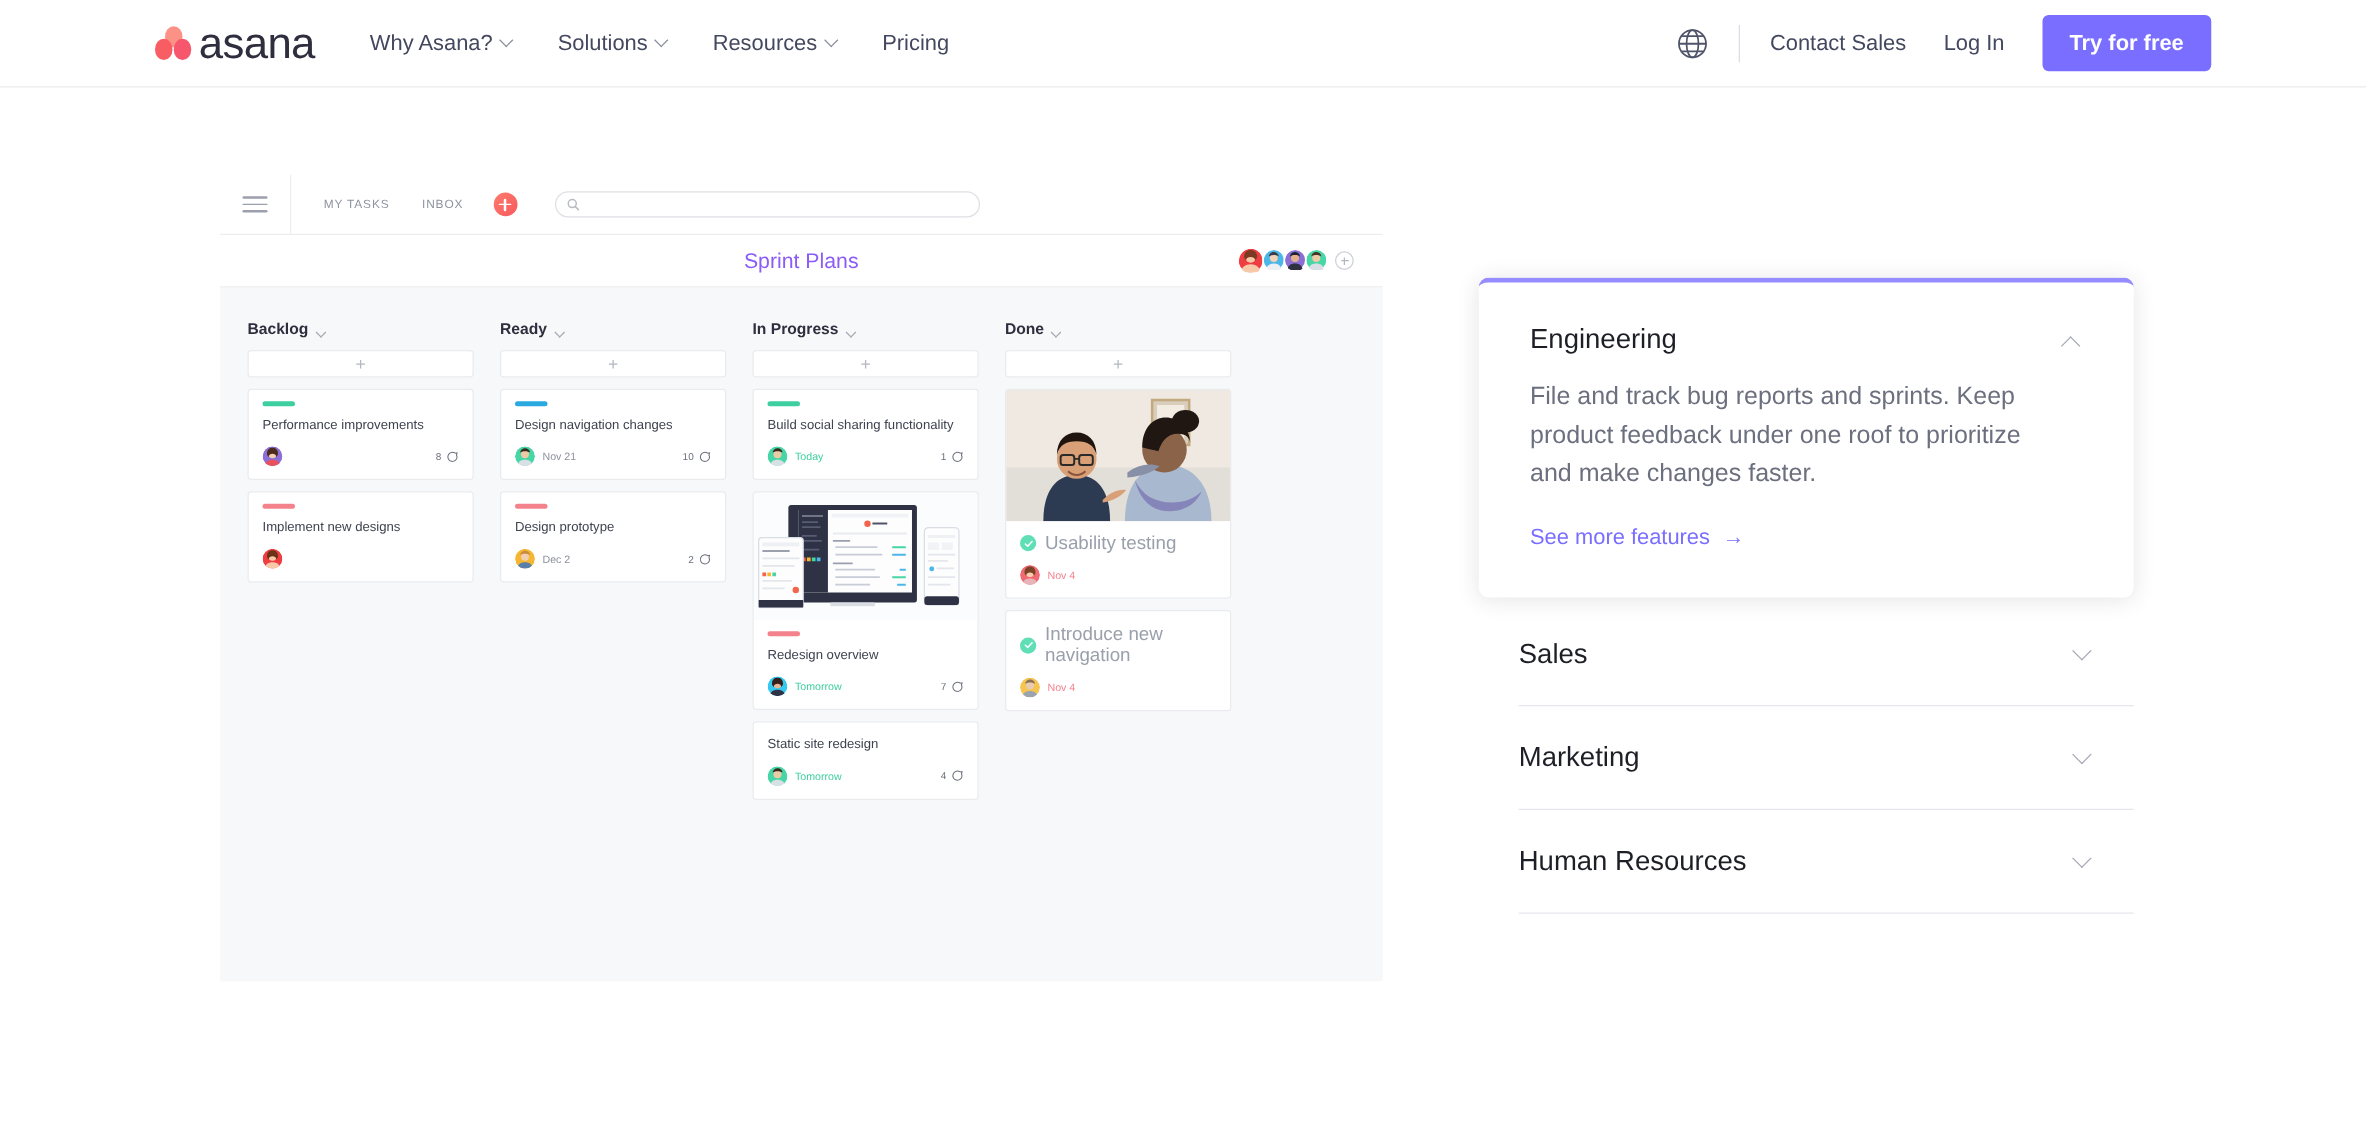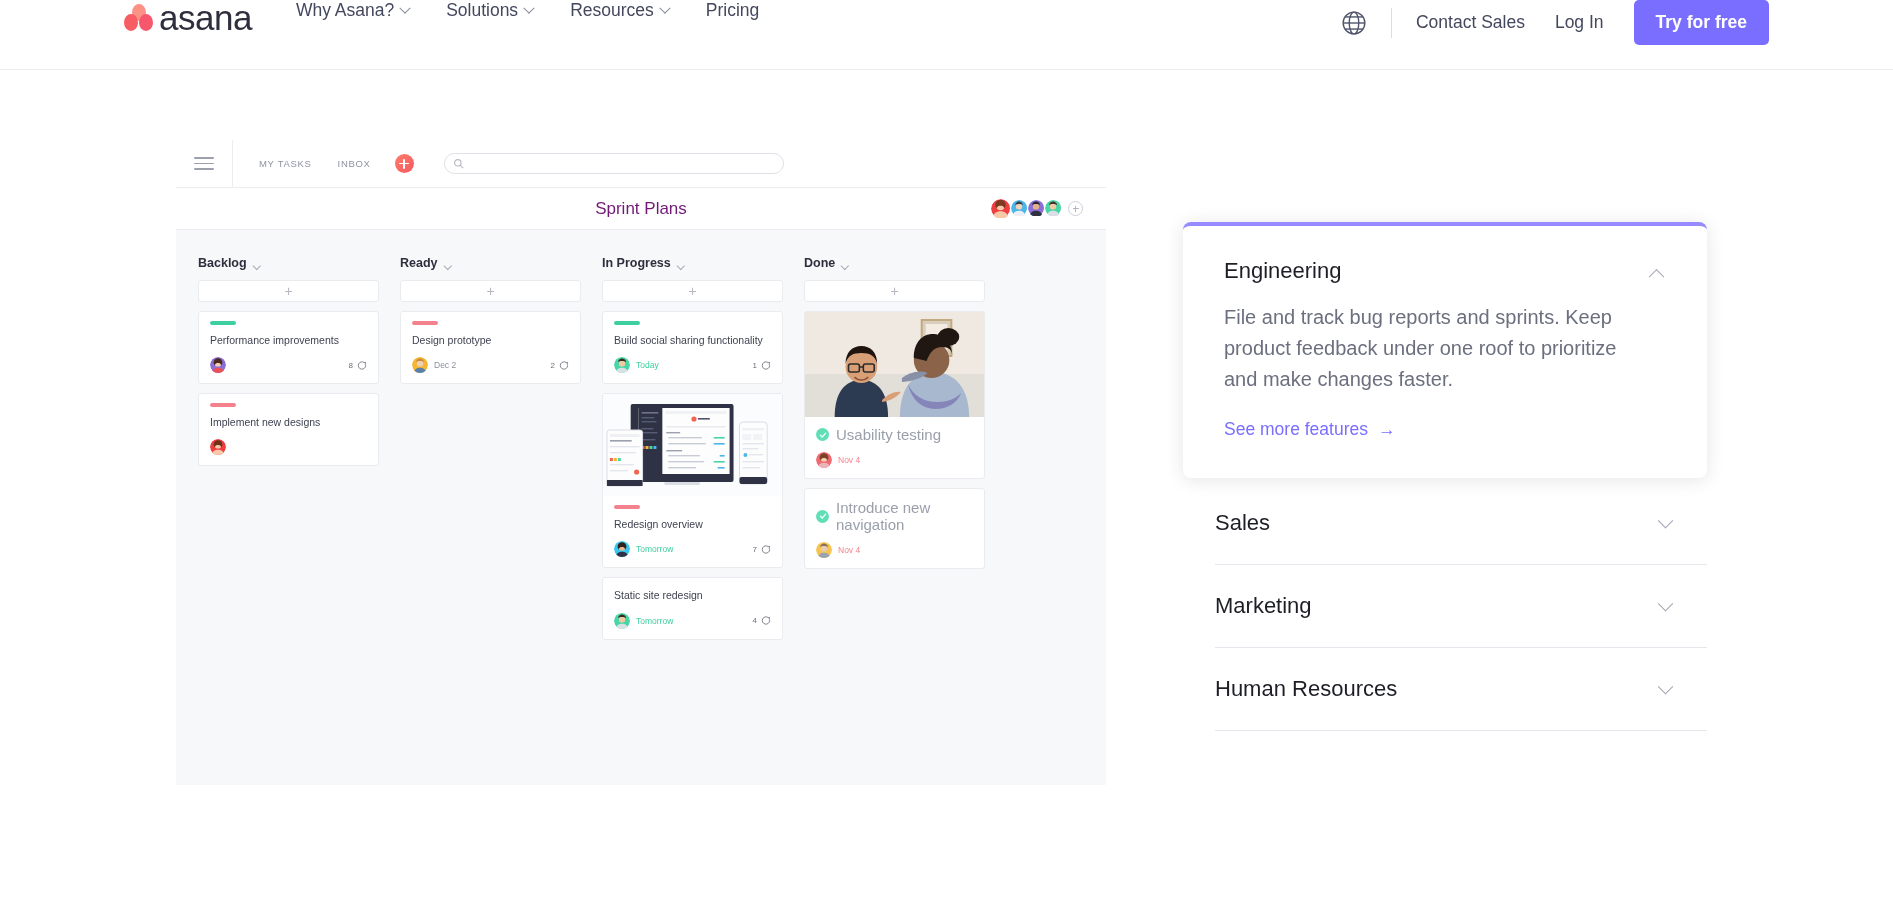--- a/index.html
+++ b/index.html
@@ -10,21 +10,21 @@
     overflow: hidden;
     -webkit-font-smoothing: antialiased;
   }
 
   
   #top-nav {
     position: absolute; top: 0; left: 0;
     width: 1893px; height: 70px;
     background: #fff;
     border-bottom: 1px solid #ececf0;
-    display: flex; align-items: flex-start;
+    display: flex; align-items: center;
   }
   #brand { display: flex; align-items: center; margin-left: 124px; cursor: pointer; }
   #brand-dots { position: relative; width: 30px; height: 28px; margin-right: 5px; }
   #brand-dots i {
     position: absolute; display: block;
     width: 14px; height: 17px; border-radius: 50%;
   }
   #brand-dots i.d1 { left: 8px;  top: 0px;  background: #fc9185; }
   #brand-dots i.d2 { left: 0px;  top: 10px; background: #f95d64; }
   #brand-dots i.d3 { left: 15px; top: 10px; background: #f6576c; }
@@ -103,21 +103,21 @@
     border: none; outline: none; background: transparent;
     font-size: 9px; color: #555; margin-left: 5px; width: 280px;
     font-family: "Liberation Sans", sans-serif;
   }
 
   #app-header {
     height: 42px; background: #fff;
     display: flex; align-items: center; justify-content: center;
     position: relative; border-bottom: 1px solid #ededf1;
   }
-  #project-title { font-size: 17px; color: #701a75; font-weight: 400; }
+  #project-title { font-size: 17px; color: #8b5cf6; font-weight: 400; }
   #avatar-group {
     position: absolute; right: 23px; top: 50%;
     transform: translateY(-50%);
     display: flex; align-items: center;
   }
   .avatar { border-radius: 50%; overflow: hidden; border: 1.5px solid #fff; flex: 0 0 auto; }
   .avatar svg { display: block; }
   #avatar-add {
     width: 15px; height: 15px; border-radius: 50%;
     border: 1px solid #cdd0d8; margin-left: 5px;
@@ -369,20 +369,41 @@
 
     <div class="board-col">
       <div class="col-head">
         <span class="col-title">Ready</span>
         <span class="col-chev"></span>
       </div>
       <div class="col-add">
         <span>+</span>
       </div>
 
+      <div class="task-card">
+        <div class="card-tag" style="background:#29a9e0"></div>
+        <div class="card-title">Design navigation changes</div>
+        <div class="card-foot">
+          <div class="card-avatar">
+            <svg width="16" height="16" viewBox="0 0 40 40">
+                <circle cx="20" cy="20" r="20" fill="#47d6a5"></circle>
+                <circle cx="20" cy="16" r="8" fill="#f0c9a5"></circle>
+                <path d="M5 40c0-9 7-13 15-13s15 4 15 13z" fill="#d8dfe5"></path>
+                <path d="M10 13c1-6 5-9 10-9s10 3 10 9c-2-2-6-3-10-3s-8 1-10 3z" fill="#3b2a20"></path>
+              </svg>
+          </div>
+          <span class="card-date">Nov 21</span>
+          <div class="card-comments">
+            <span class="cnum">10</span>
+            <svg width="11" height="11" viewBox="0 0 24 24" fill="none" stroke="#6b6f7c" stroke-width="1.8">
+              <path d="M21 12a8 8 0 1 1-3.2-6.4L21 5l-1 4.2A8 8 0 0 1 21 12z"></path>
+            </svg>
+          </div>
+        </div>
+      </div>
 
       <div class="task-card">
         <div class="card-tag" style="background:#f4828c"></div>
         <div class="card-title">Design prototype</div>
         <div class="card-foot">
           <div class="card-avatar">
             <svg width="16" height="16" viewBox="0 0 40 40">
                 <circle cx="20" cy="20" r="20" fill="#f5b731"></circle>
                 <circle cx="20" cy="16" r="8" fill="#f2cfb2"></circle>
                 <path d="M5 40c0-9 7-13 15-13s15 4 15 13z" fill="#5a7fa8"></path>

